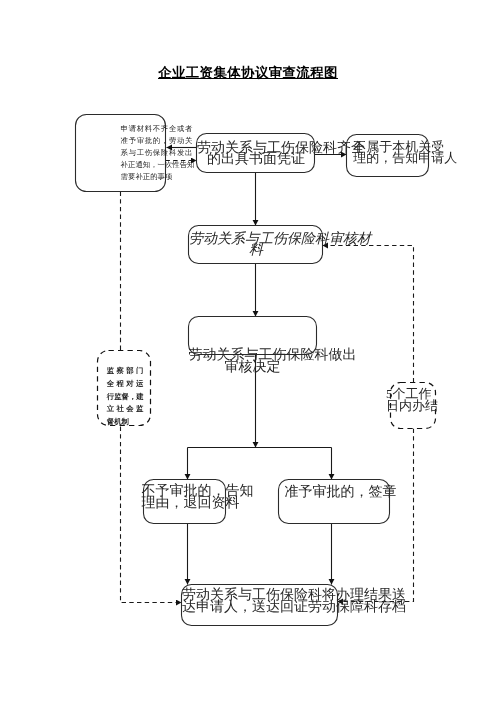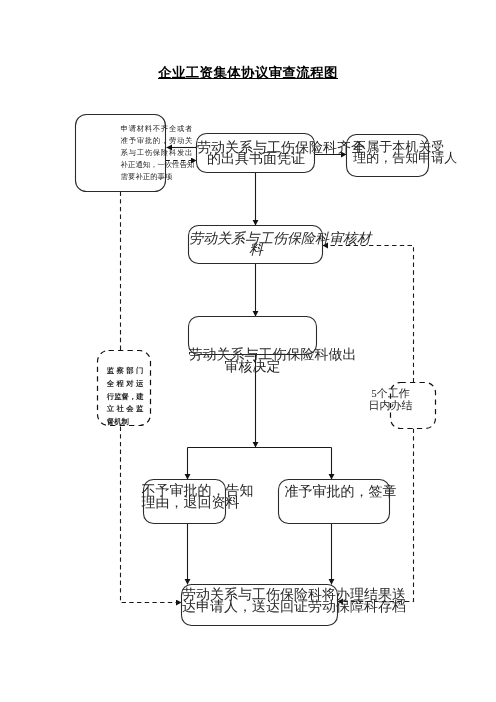--- a/index.html
+++ b/index.html
@@ -109,21 +109,21 @@
       </div>
     <div class="node small just" style="left:106.8px;top:365px;width:36.5px;line-height:12.8px;font-weight:bold;">
         <span>
           <span class="ln">监察部门</span>
           <span class="ln">全程对运</span>
           <span class="ln">行监督，建</span>
           <span class="ln">立社会监</span>
           <span class="ln">督机制</span>
         </span>
       </div>
-    <div class="node" style="left:368px;top:388px;width:45px;font-size:11px;line-height:11.9px;">
+    <div class="node" style="left:386px;top:388px;width:45px;font-size:13px;line-height:11.9px;">
         <span>5个工作
 日内办结</span>
       </div>
     <div class="node" style="left:141.5px;top:485px;width:84px;text-align:center;">
         <span>不予审批的，告知
 理由，退回资料</span>
       </div>
     <div class="node" style="left:278.5px;top:486px;width:124px;">
         <span>准予审批的，签章</span>
       </div>

